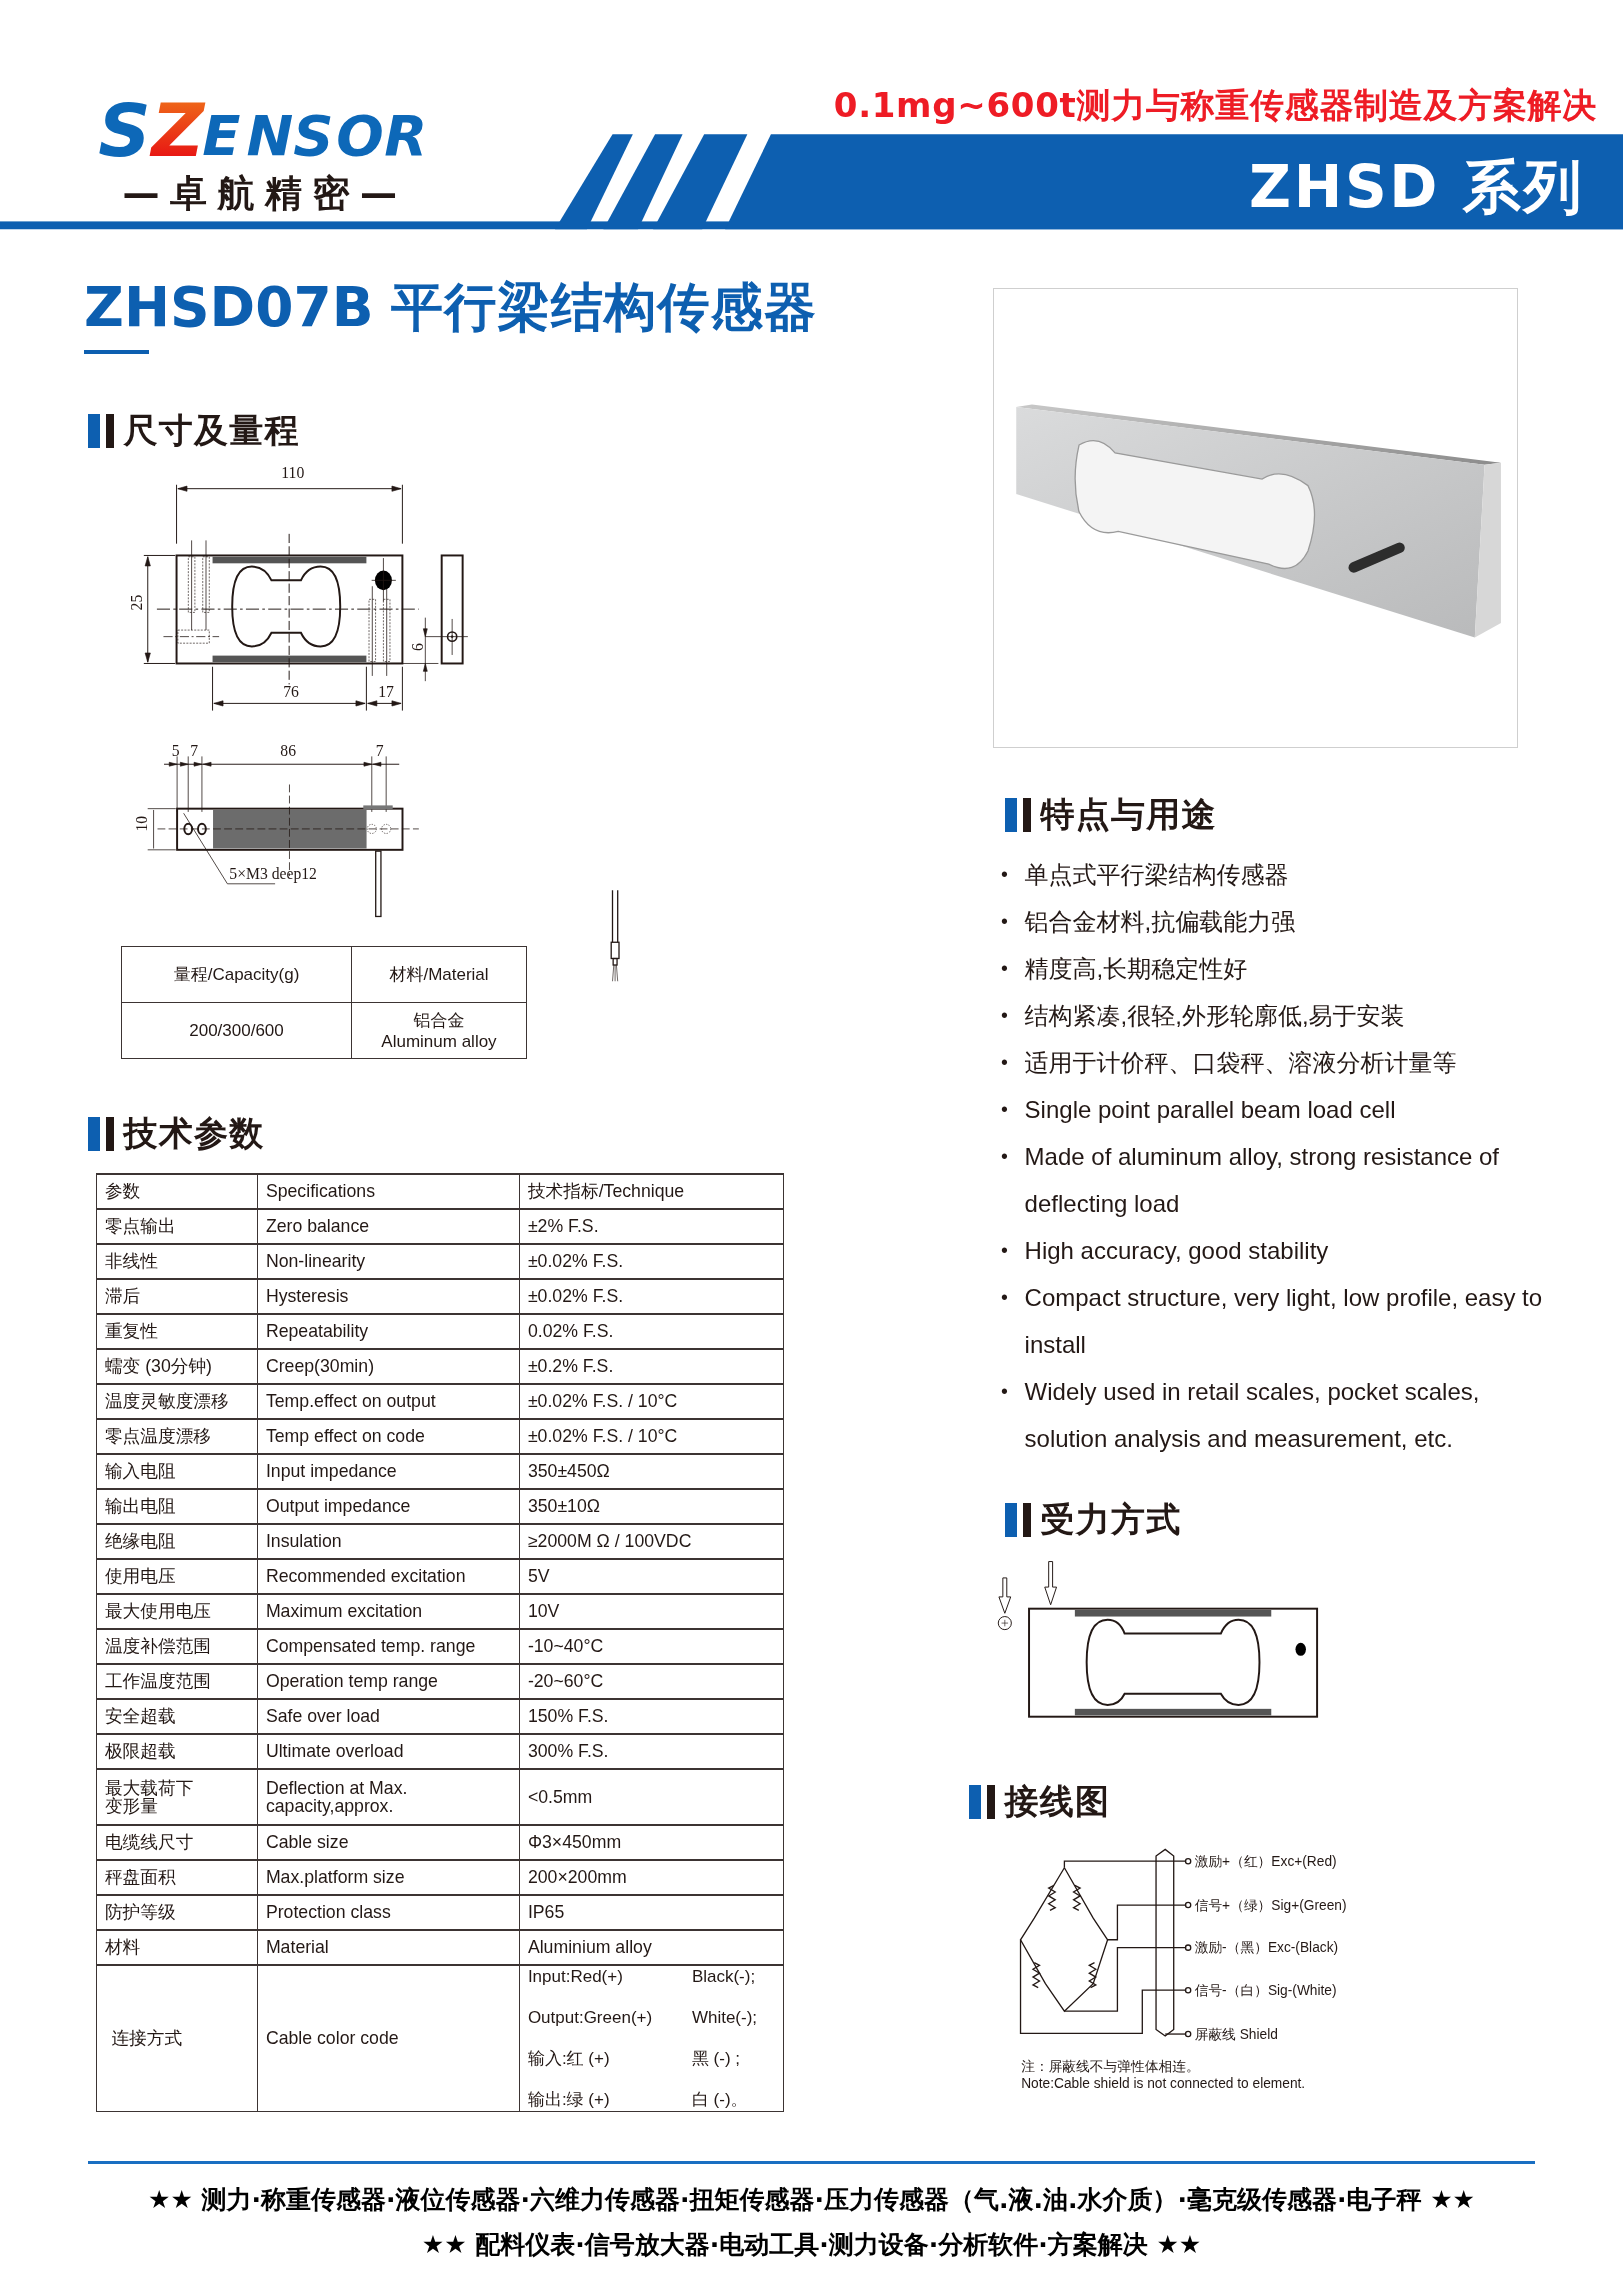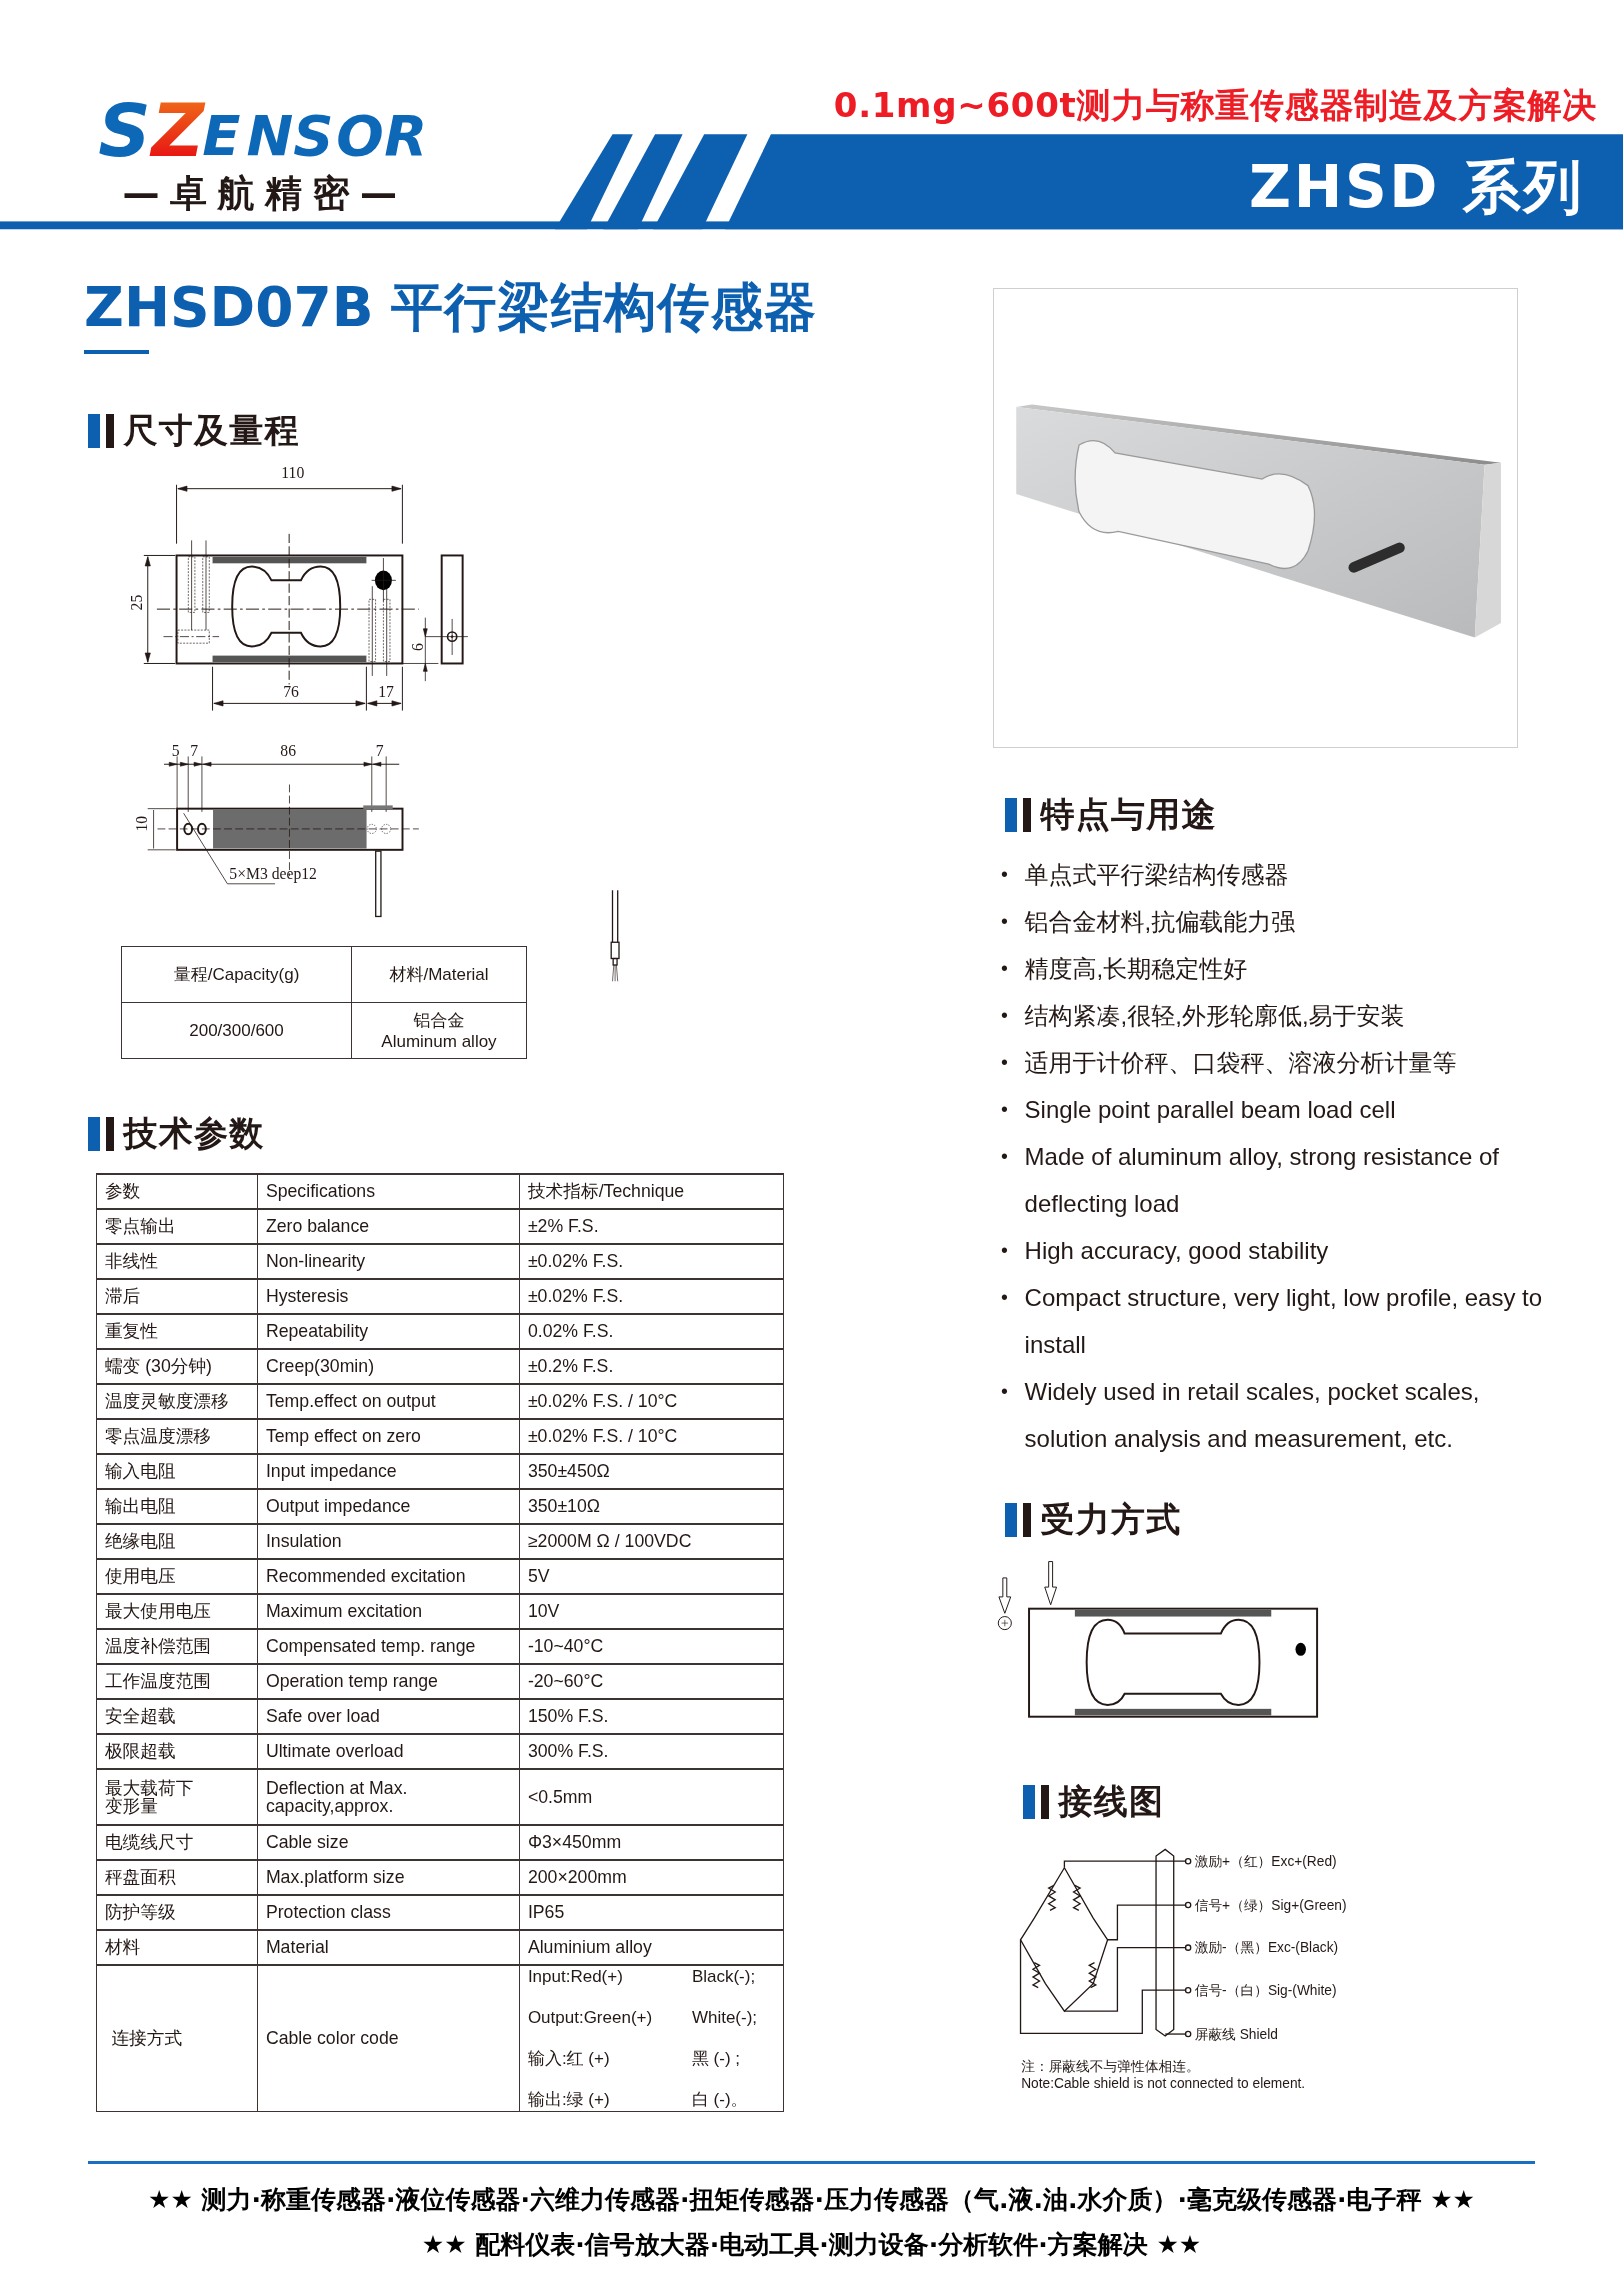--- a/index.html
+++ b/index.html
@@ -292,21 +292,21 @@
         <td>Creep(30min)</td>
         <td>±0.2% F.S.</td>
       </tr>
   <tr>
         <td>温度灵敏度漂移</td>
         <td>Temp.effect on output</td>
         <td>±0.02% F.S. / 10°C</td>
       </tr>
   <tr>
         <td>零点温度漂移</td>
-        <td>Temp effect on zero</td>
+        <td>Temp effect on code</td>
         <td>±0.02% F.S. / 10°C</td>
       </tr>
   <tr>
         <td>输入电阻</td>
         <td>Input impedance</td>
         <td>350±450Ω</td>
       </tr>
   <tr>
         <td>输出电阻</td>
         <td>Output impedance</td>
@@ -477,21 +477,21 @@
     <line x1="15" y1="105" x2="15" y2="115" stroke-width="1"></line>
     <polygon points="82,16 88,16 88,55 94,55 85,82 76,55 82,55" stroke-width="1.5"></polygon>
     <rect x="52" y="88" width="440" height="165" stroke-width="3"></rect>
     <rect x="122" y="90" width="300" height="10" fill="#555" stroke="none"></rect>
     <rect x="122" y="241" width="300" height="10" fill="#555" stroke="none"></rect>
     <path d="M140,170 Q140,105 172,105 Q190,105 198,126 L345,126 Q354,105 372,105 Q404,105 404,170 Q404,235 372,235 Q354,235 345,218 L198,218 Q190,235 172,235 Q140,235 140,170 Z" stroke-width="3"></path>
     <ellipse cx="467" cy="150" rx="8" ry="10" fill="#000" stroke="none"></ellipse>
   </g>
 </svg>
 
-<div class="abs sec-head" style="left:1023px; top:1782px;justify-content:center;">
+<div class="abs sec-head" style="left:969px; top:1782px;justify-content:center;">
   <div class="sec-bar-blue"></div>
   <div class="sec-bar-black"></div>
   <div class="sec-title">接线图</div>
 </div>
 
 <svg class="abs" style="left:995px; top:1833px;" width="563" height="262" viewBox="0 0 860 400">
   <g stroke="#231815" fill="none" stroke-width="2">
 
     <polyline points="106,53 60,130 39,163 77,230 106,272 150,230 172,163 150,130 106,53"></polyline>
     <path d="M90,80 l-8,4 l10,6 l-10,6 l10,6 l-10,6 l10,6 l-8,4" stroke-width="2"></path>

